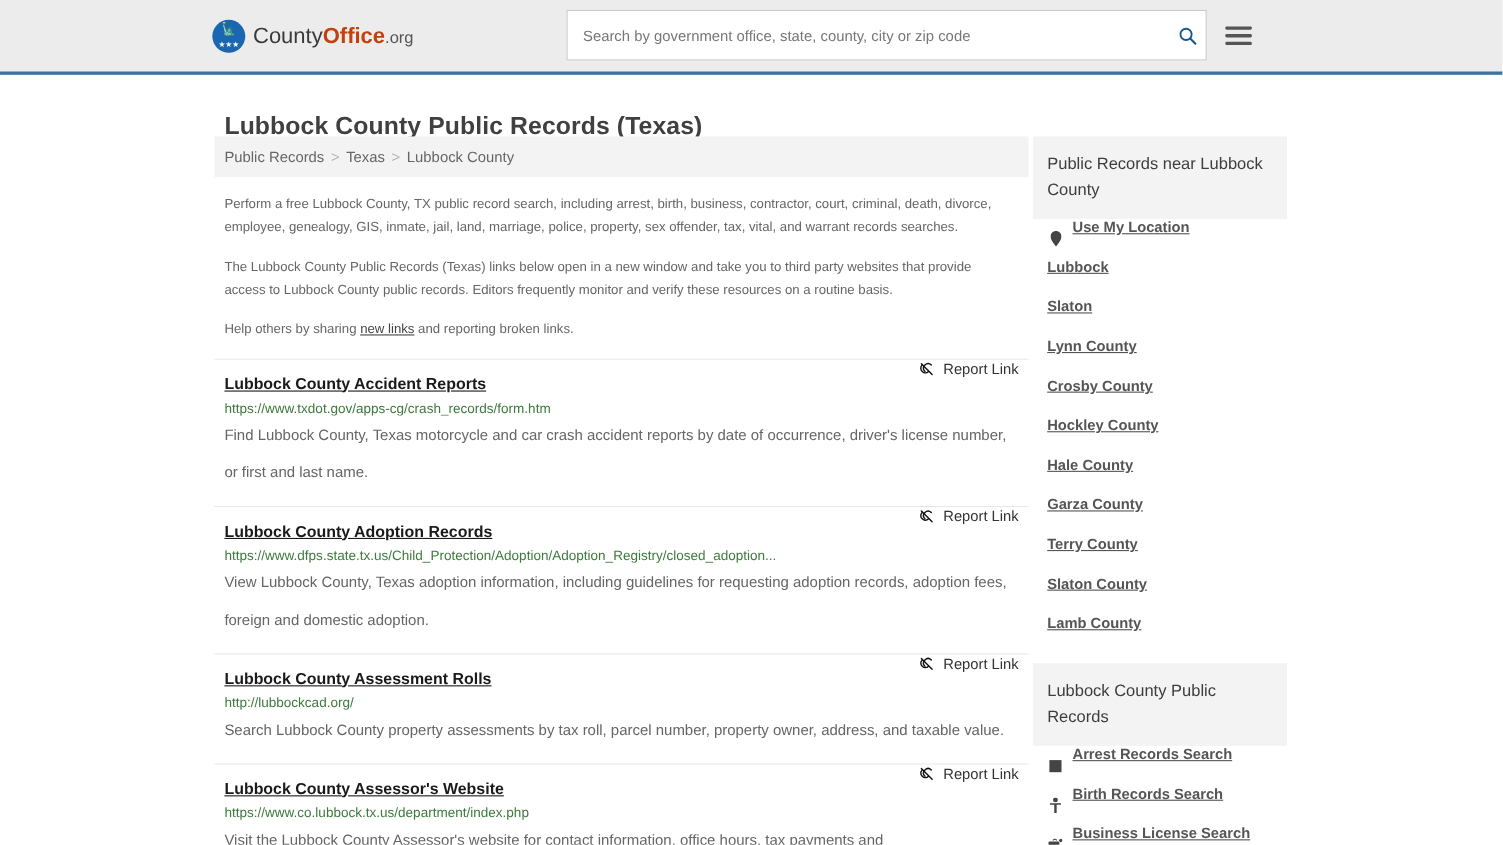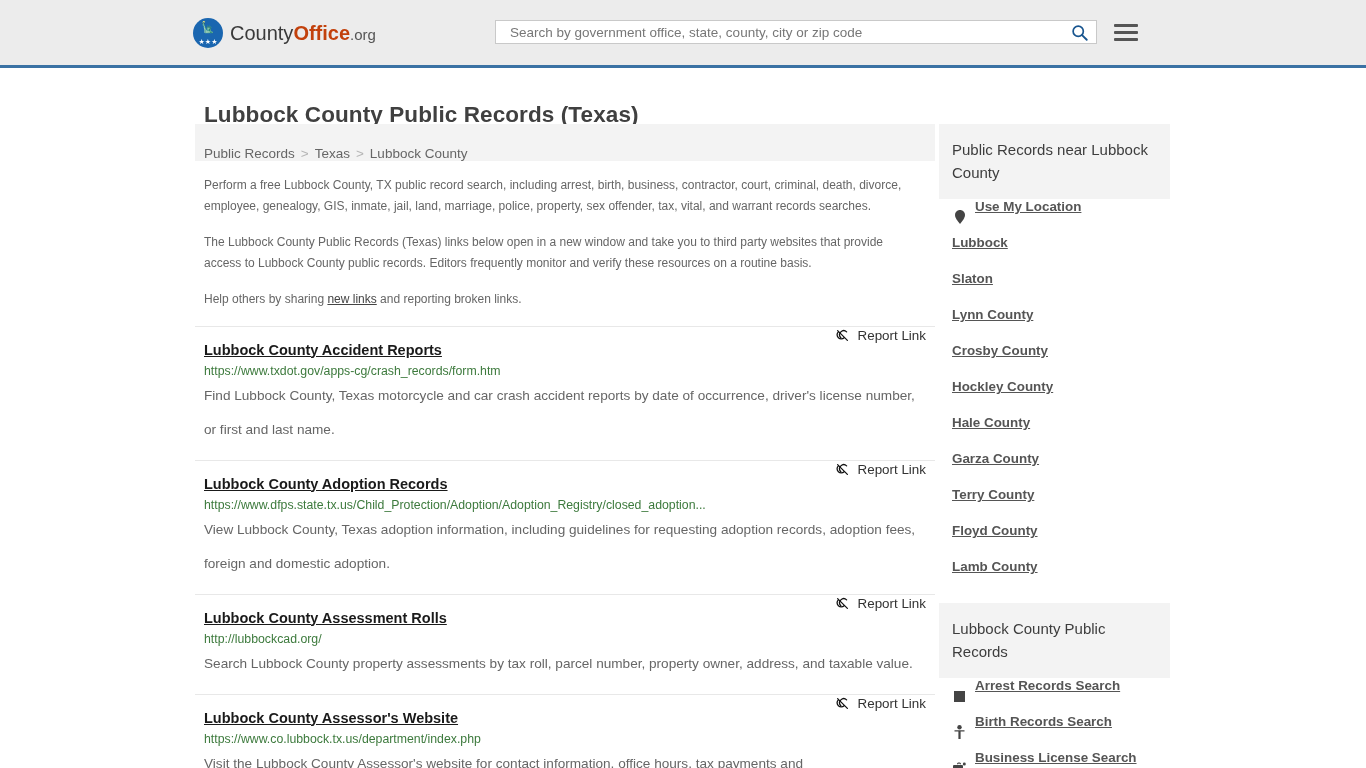--- a/index.html
+++ b/index.html
@@ -67,26 +67,27 @@
     position: absolute;
     left: 495px;
     top: 17px;
     width: 643px;
     height: 30px;
     display: flex;
     align-items: center;
   }
   .search-box {
     flex: 1;
-    height: 24px;
+    height: 46px;
     background: #ffffff;
     border: 1px solid #c9c9c9;
     display: flex;
     align-items: center;
     padding: 0 6px 0 12px;
+    margin-left: 20px;
   }
   .search-input {
     flex: 1;
     border: none;
     outline: none;
     font-family: "Liberation Sans", sans-serif;
     font-size: 13.5px;
     color: #555;
     background: transparent;
   }
@@ -141,21 +142,21 @@
     left: 939px;
     top: 56px;
     width: 231px;
   }
 
   
   .breadcrumb {
     background: #f3f3f3;
     height: 37px;
     display: flex;
-    align-items: flex-end;
+    align-items: center;
     padding-left: 9px;
     font-size: 13.5px;
   }
   .breadcrumb a {
     color: #666;
     text-decoration: none;
   }
   .breadcrumb .sep {
     color: #b5b5b5;
     margin: 0 6px;
@@ -406,21 +407,21 @@
         <li class="no-icon">
           <a href="#">Hale County</a>
         </li>
         <li class="no-icon">
           <a href="#">Garza County</a>
         </li>
         <li class="no-icon">
           <a href="#">Terry County</a>
         </li>
         <li class="no-icon">
-          <a href="#">Floyd County</a>
+          <a href="#">Slaton County</a>
         </li>
         <li class="no-icon">
           <a href="#">Lamb County</a>
         </li>
       </ul>
     </div>
 
     <div class="panel">
       <div class="panel-head">Lubbock County Public Records</div>
       <ul class="panel-list">

